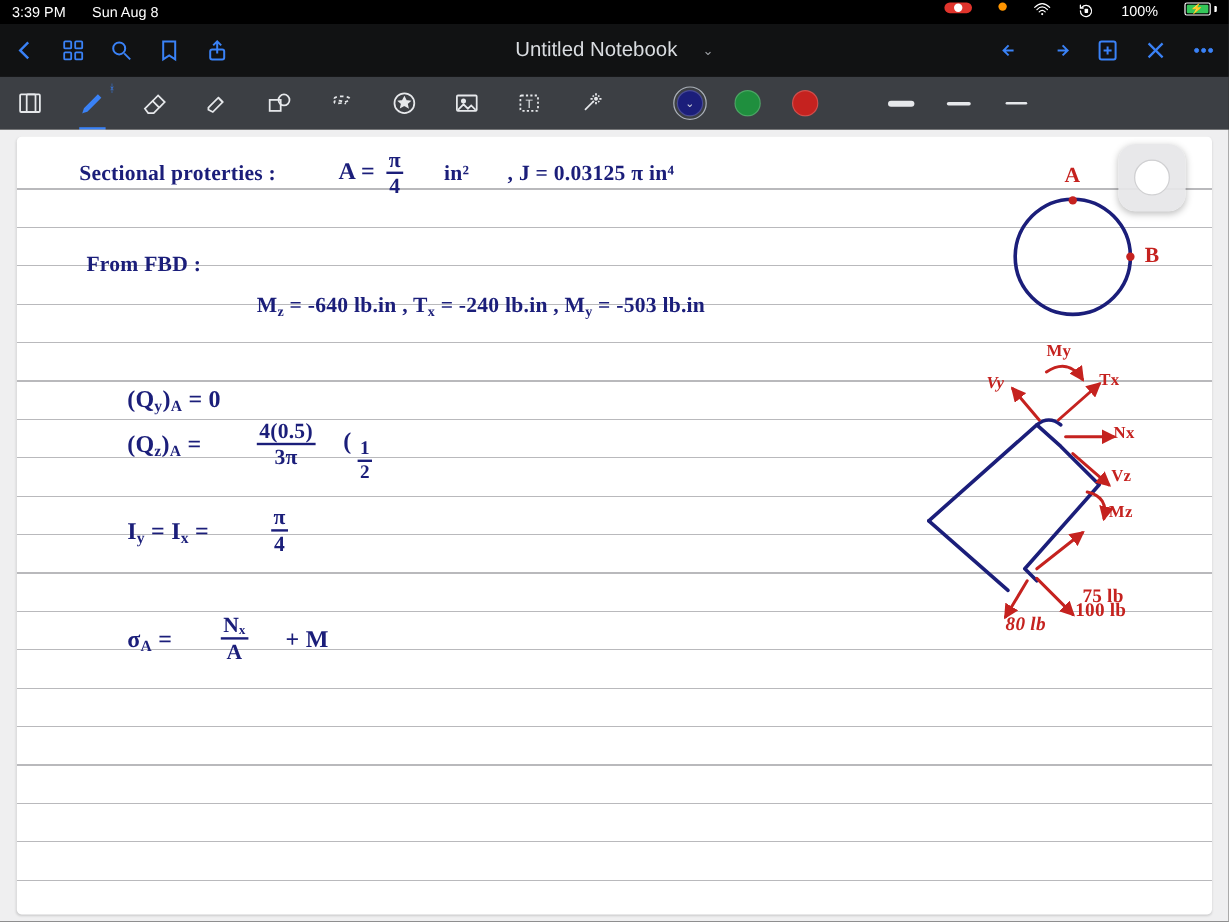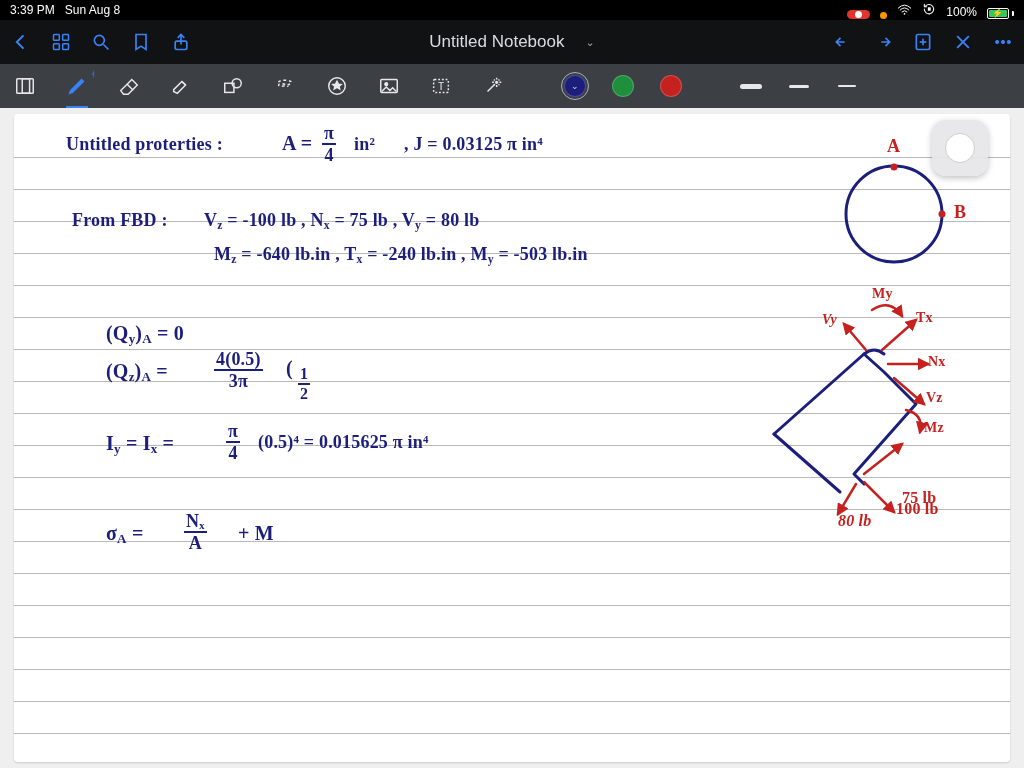--- a/index.html
+++ b/index.html
@@ -5,21 +5,21 @@
   * { margin: 0; padding: 0; box-sizing: border-box; }
   html, body { width: 1024px; height: 768px; overflow: hidden; font-family: -apple-system, "Helvetica Neue", Arial, sans-serif; }
   body { background: #000; color: #fff; }
 
   
   .status-bar {
     height: 20px; width: 100%;
     display: flex; align-items: center; justify-content: space-between;
     font-size: 12px; padding: 0 10px; background: #000; color: #fff;
   }
-  .status-left, .status-right { display: flex; align-items: flex-end; gap: 10px; }
+  .status-left, .status-right { display: flex; align-items: flex-start; gap: 22px; }
   .rec-pill {
     background: #e0342c; border-radius: 10px; padding: 1px 8px;
     display: inline-flex; align-items: center; gap: 4px; font-size: 11px;
   }
   .rec-dot { width: 7px; height: 7px; border-radius: 50%; background: #fff; display: inline-block; }
   .orange-dot { width: 7px; height: 7px; border-radius: 50%; background: #ff9500; }
   .batt { display: inline-flex; align-items: center; gap: 3px; }
   .batt-body {
     width: 22px; height: 11px; border: 1px solid #fff; border-radius: 2px;
     position: relative; overflow: hidden;
@@ -347,36 +347,33 @@
       </g>
       <defs>
         <marker id="ah" viewBox="0 0 10 10" refX="8" refY="5" markerWidth="5" markerHeight="5" orient="auto-start-reverse">
           <path d="M0 0 L10 5 L0 10 z" fill="#c5221f"></path>
         </marker>
       </defs>
     </svg>
 
     <div class="hand">
 
-      <span class="hw s18" style="left:52px; top:20px;">Untitled proterties :</span>
+      <span class="hw s18" style="left:52px; top:20px;">Sectional proterties :</span>
       <span class="hw s20" style="left:268px; top:18px;">A =</span>
       <span class="hw" style="left:308px; top:10px;">
         <span class="frac s18">
             <span class="n">π</span>
             <span class="bar"></span>
             <span class="d">4</span>
           </span>
       </span>
-      <span class="hw s18" style="left:340px; top:20px;">in²</span>
-      <span class="hw s18" style="left:390px; top:20px;">,  J = 0.03125 π   in⁴</span>
+      <span class="hw s18" style="left:356px; top:20px;">in²</span>
+      <span class="hw s18" style="left:409px; top:20px;">,  J = 0.03125 π   in⁴</span>
 
       <span class="hw s18" style="left:58px; top:96px;">From FBD :</span>
-      <span class="hw s18" style="left:190px; top:96px;">
-        <span>V</span><sub>z</sub><span> = -100 lb ,  N</span><sub>x</sub><span> = 75  lb ,  V</span><sub>y</sub><span> = 80  lb</span>
-      </span>
 
       <span class="hw s18" style="left:200px; top:130px;">
         <span>M</span><sub>z</sub><span> = -640  lb.in ,  T</span><sub>x</sub><span> = -240  lb.in ,  M</span><sub>y</sub><span> = -503 lb.in</span>
       </span>
 
       <span class="hw s20" style="left:92px; top:208px;">
         <span>(Q</span><sub>y</sub><span>)</span><sub>A</sub><span> = 0</span>
       </span>
 
       <span class="hw s20" style="left:92px; top:246px;">
@@ -401,21 +398,20 @@
       <span class="hw s20" style="left:92px; top:318px;">
         <span>I</span><sub>y</sub><span> = I</span><sub>x</sub><span> =</span>
       </span>
       <span class="hw" style="left:212px; top:308px;">
         <span class="frac s18">
             <span class="n">π</span>
             <span class="bar"></span>
             <span class="d">4</span>
           </span>
       </span>
-      <span class="hw s18" style="left:244px; top:318px;">(0.5)⁴ = 0.015625 π  in⁴</span>
 
       <span class="hw s20" style="left:92px; top:408px;">
         <span>σ</span><sub>A</sub><span> =</span>
       </span>
       <span class="hw" style="left:170px; top:398px;">
         <span class="frac s18">
             <span class="n">Nₓ</span>
             <span class="bar"></span>
             <span class="d">A</span>
           </span>

